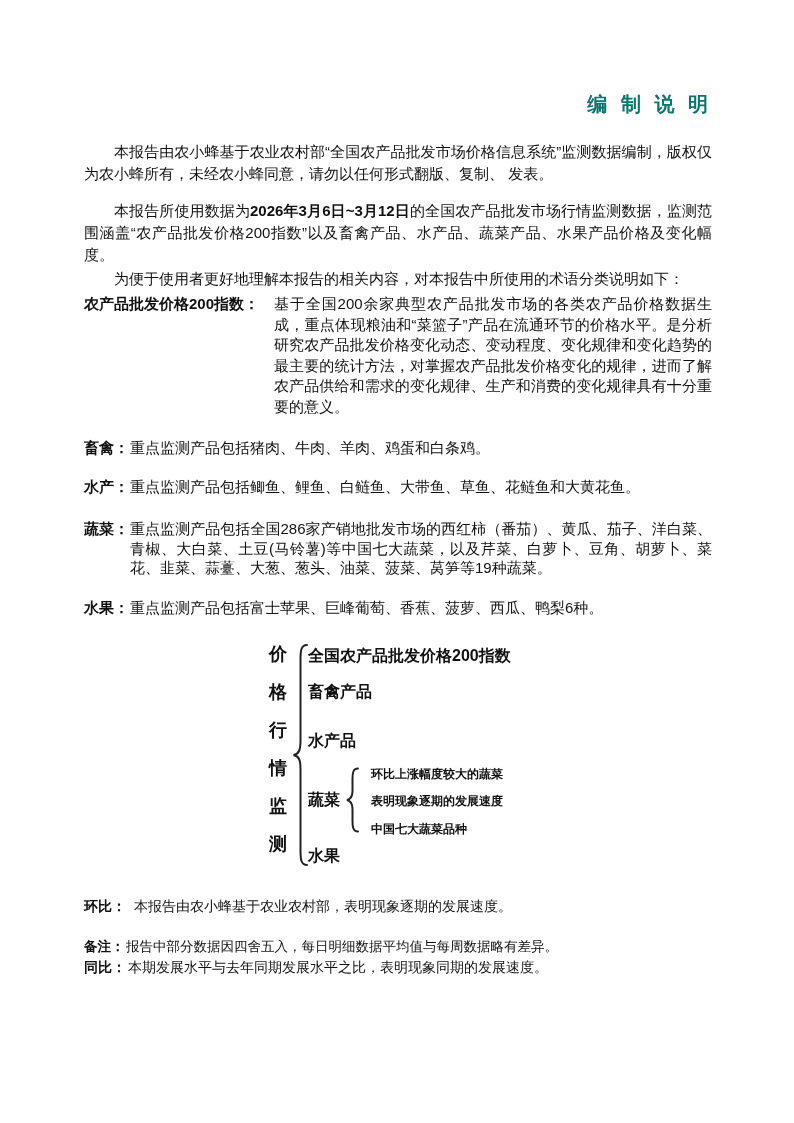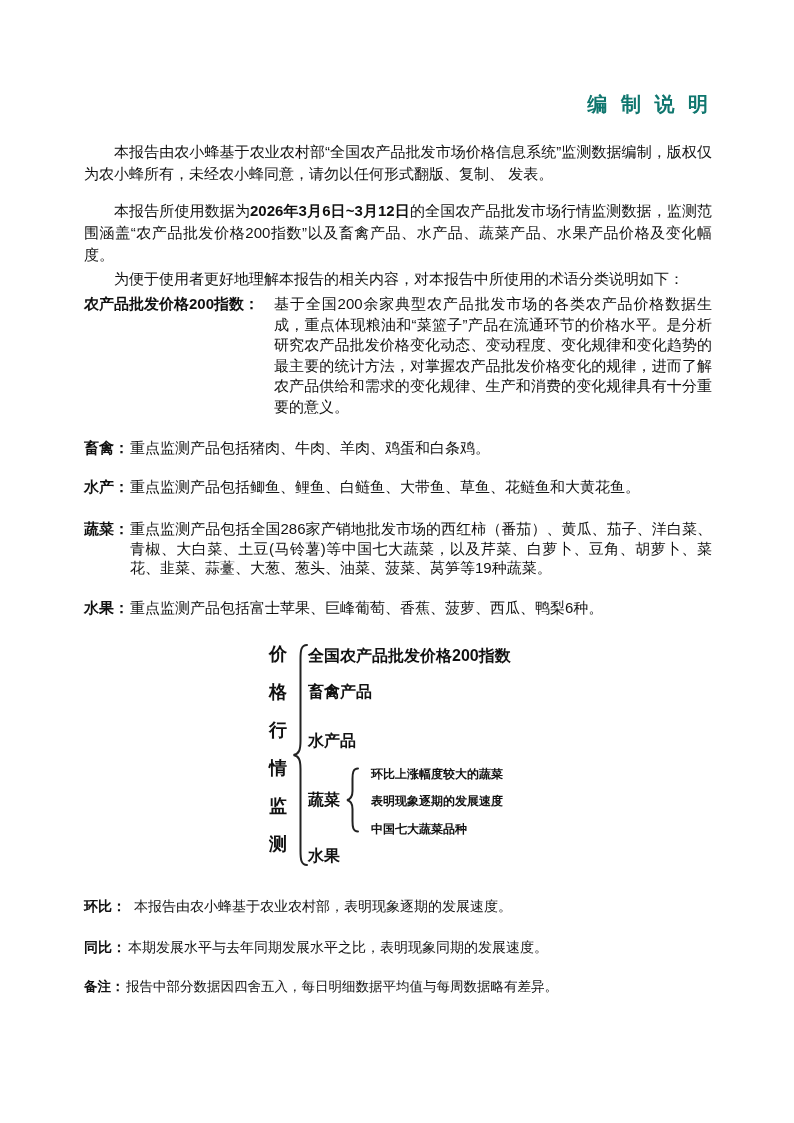--- a/index.html
+++ b/index.html
@@ -126,23 +126,23 @@
     <div class="sub s0">环比上涨幅度较大的蔬菜</div>
     <div class="sub s1">表明现象逐期的发展速度</div>
     <div class="sub s2">中国七大蔬菜品种</div>
   </div>
 
   <div class="fnote f-mom">
     <div class="lbl">环比：</div>
     <div class="txt">本报告由农小蜂基于农业农村部，表明现象逐期的发展速度。</div>
   </div>
 
+  <div class="fnote f-remark">
+    <div class="lbl">备注：</div>
+    <div class="txt">报告中部分数据因四舍五入，每日明细数据平均值与每周数据略有差异。</div>
+  </div>
+
   <div class="fnote f-yoy">
     <div class="lbl">同比：</div>
     <div class="txt">本期发展水平与去年同期发展水平之比，表明现象同期的发展速度。</div>
   </div>
 
-  <div class="fnote f-remark">
-    <div class="lbl">备注：</div>
-    <div class="txt">报告中部分数据因四舍五入，每日明细数据平均值与每周数据略有差异。</div>
-  </div>
-
 </div>
 
 </body></html>

